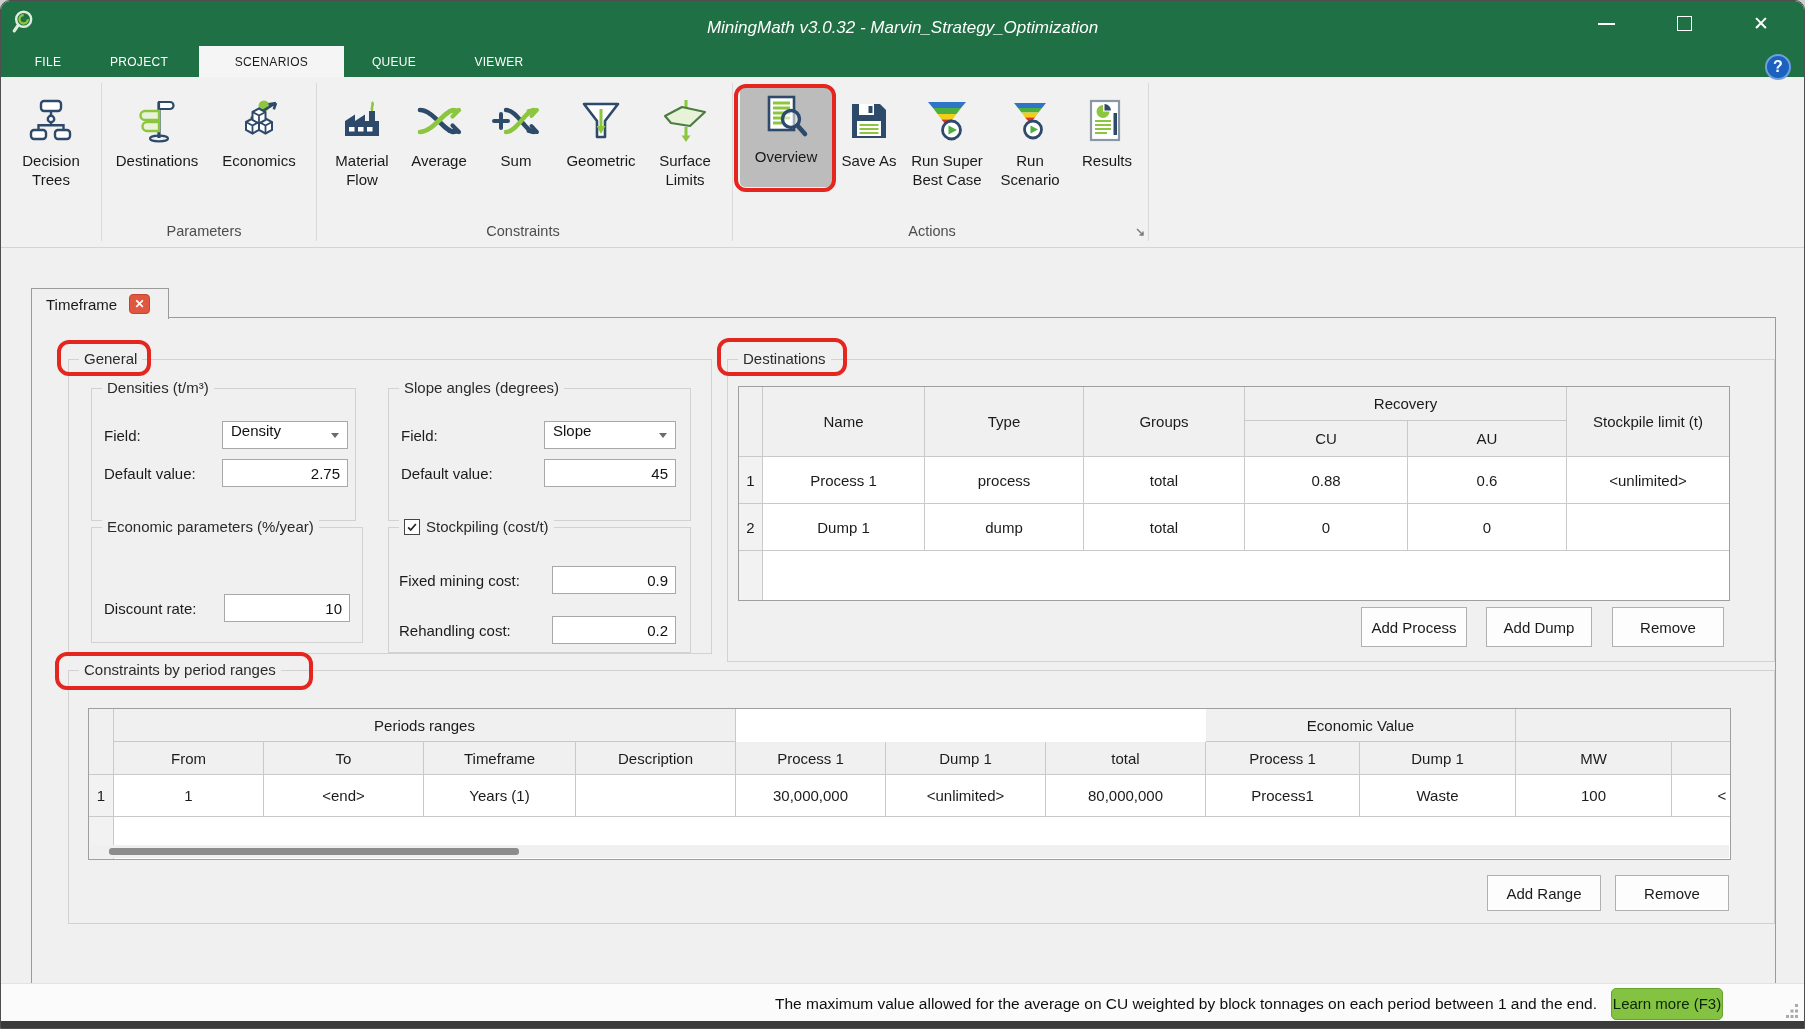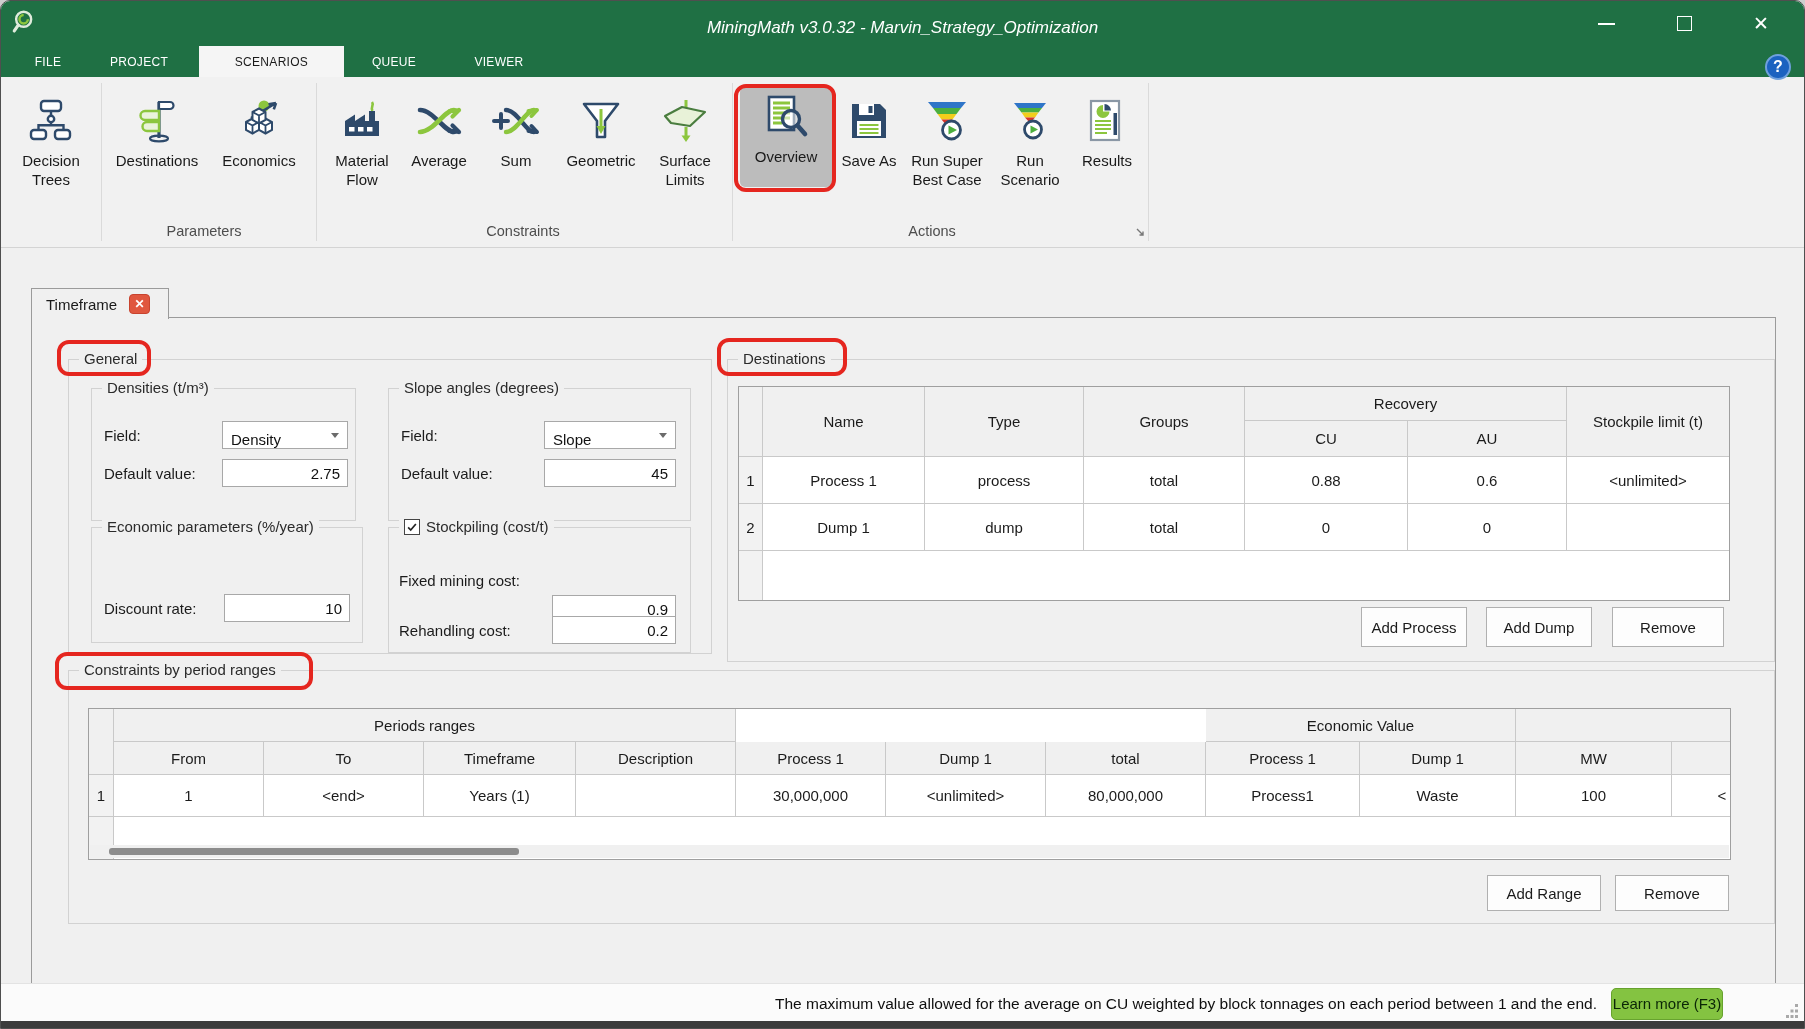--- a/index.html
+++ b/index.html
@@ -55,21 +55,21 @@
   .panel { position:absolute; left:30px; top:316px; width:1745px; height:810px;
            background:#f0f0f0; border:1px solid #9b9b9b; }
 
   
   .gbox { position:absolute; border:1px solid #d2d2d2; }
   .gbox-label { position:absolute; top:-10px; left:10px; background:#f0f0f0; padding:0 5px;
                 font-size:15px; color:#2b2b2b; white-space:nowrap; display:flex;
                 align-items:center; gap:6px; }
   .flabel { position:absolute; font-size:15px; color:#1b1b1b; white-space:nowrap; }
   .combo { position:absolute; height:28px; background:#fff; border:1px solid #a8a8a8;
-           font-size:15px; color:#111; display:flex; align-items:flex-end; padding:0 24px 0 8px; }
+           font-size:15px; color:#111; display:flex; align-items:flex-start; padding:0 24px 0 8px; }
   .combo-arrow { position:absolute; right:8px; top:11px; width:0; height:0;
                  border-left:4.5px solid transparent; border-right:4.5px solid transparent;
                  border-top:5px solid #6b6b6b; }
   .tinput { position:absolute; height:28px; background:#fff; border:1px solid #a8a8a8;
             font-size:15px; text-align:right; padding:0 7px; color:#111; font-family:inherit; }
   .checkbox { width:16px; height:16px; background:#fff; border:1px solid #444;
               display:inline-flex; align-items:center; justify-content:center; }
   .checkbox svg { width:12px; height:12px; }
 
   
@@ -390,21 +390,21 @@
       <div class="gbox" style="left:319px;top:167px;width:303px;height:126px">
         <span class="gbox-label">
           <span class="checkbox">
             <svg viewBox="0 0 14 14">
                 <path d="M2.5 7.5l3 3 6-7" fill="none" stroke="#222" stroke-width="2"></path>
               </svg>
           </span>
           <span>Stockpiling (cost/t)</span>
         </span>
         <span class="flabel" style="left:10px;top:44px">Fixed mining cost:</span>
-        <input class="tinput" style="left: 163px; top: 38px; width: 124px; margin-top: 29px;" type="text" value="0.9">
+        <input class="tinput" style="left: 163px; top: 38px; width: 124px;" type="text" value="0.9">
         <span class="flabel" style="left:10px;top:94px">Rehandling cost:</span>
         <input class="tinput" style="left: 163px; top: 88px; width: 124px;" type="text" value="0.2">
       </div>
     </div>
 
     <div class="gbox" style="left:695px;top:41px;width:1048px;height:303px">
       <span class="gbox-label">Destinations</span>
 
       <div class="grid-table dest-table">
         <div class="tc th" style="grid-column:1;grid-row:1/3"></div>

